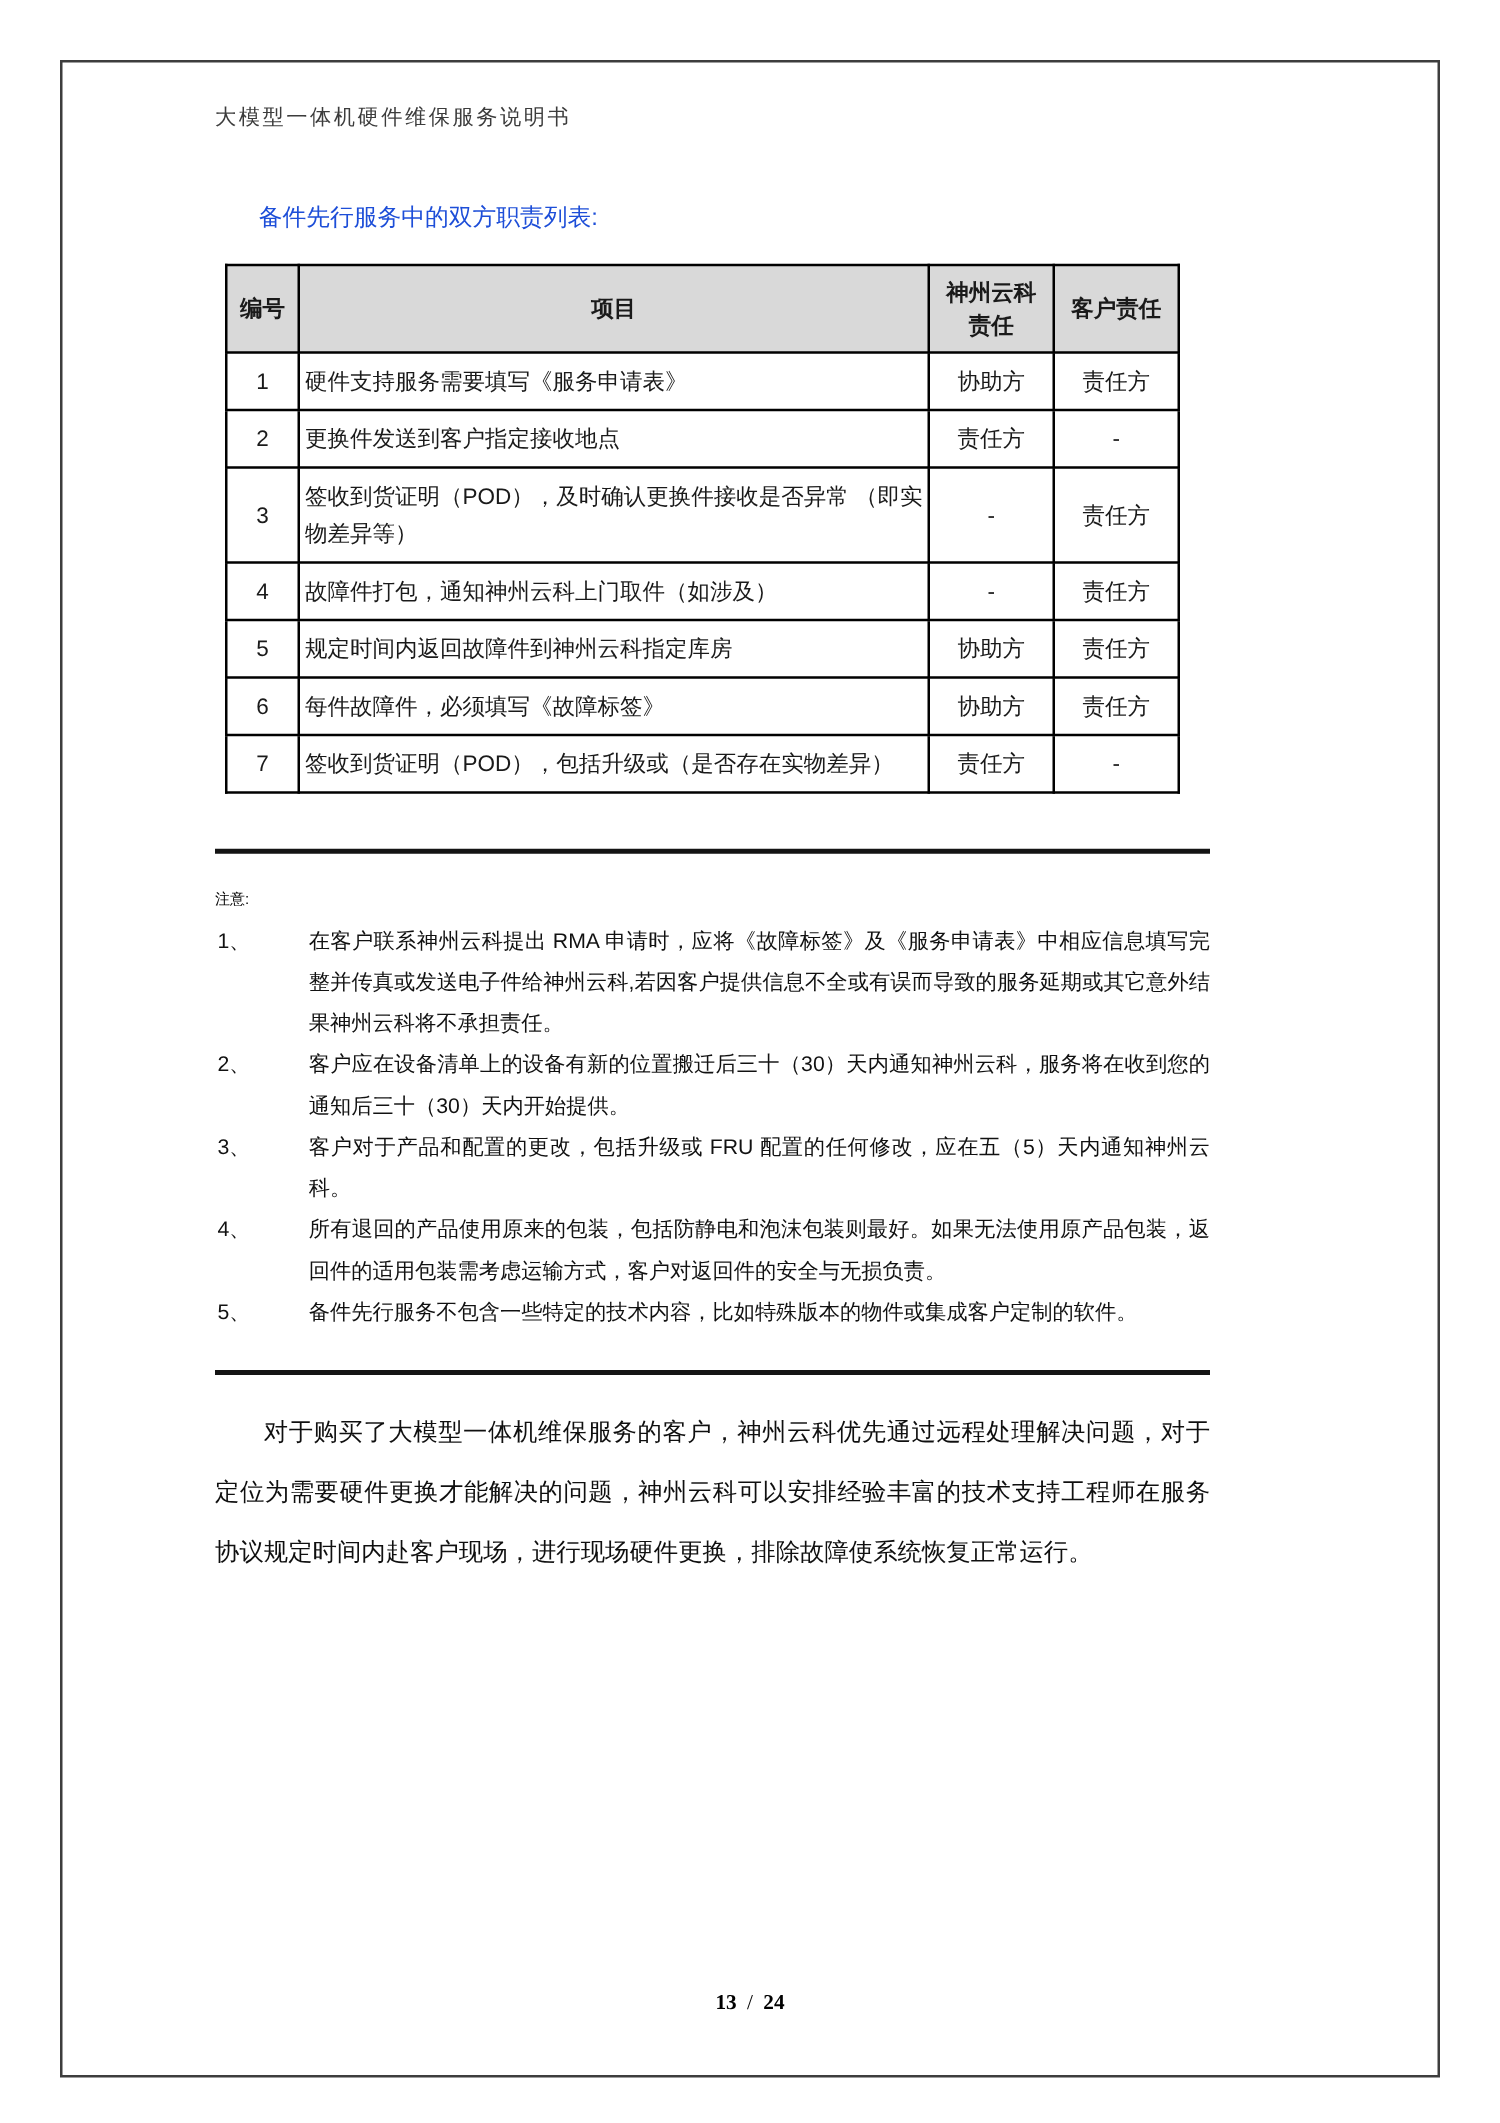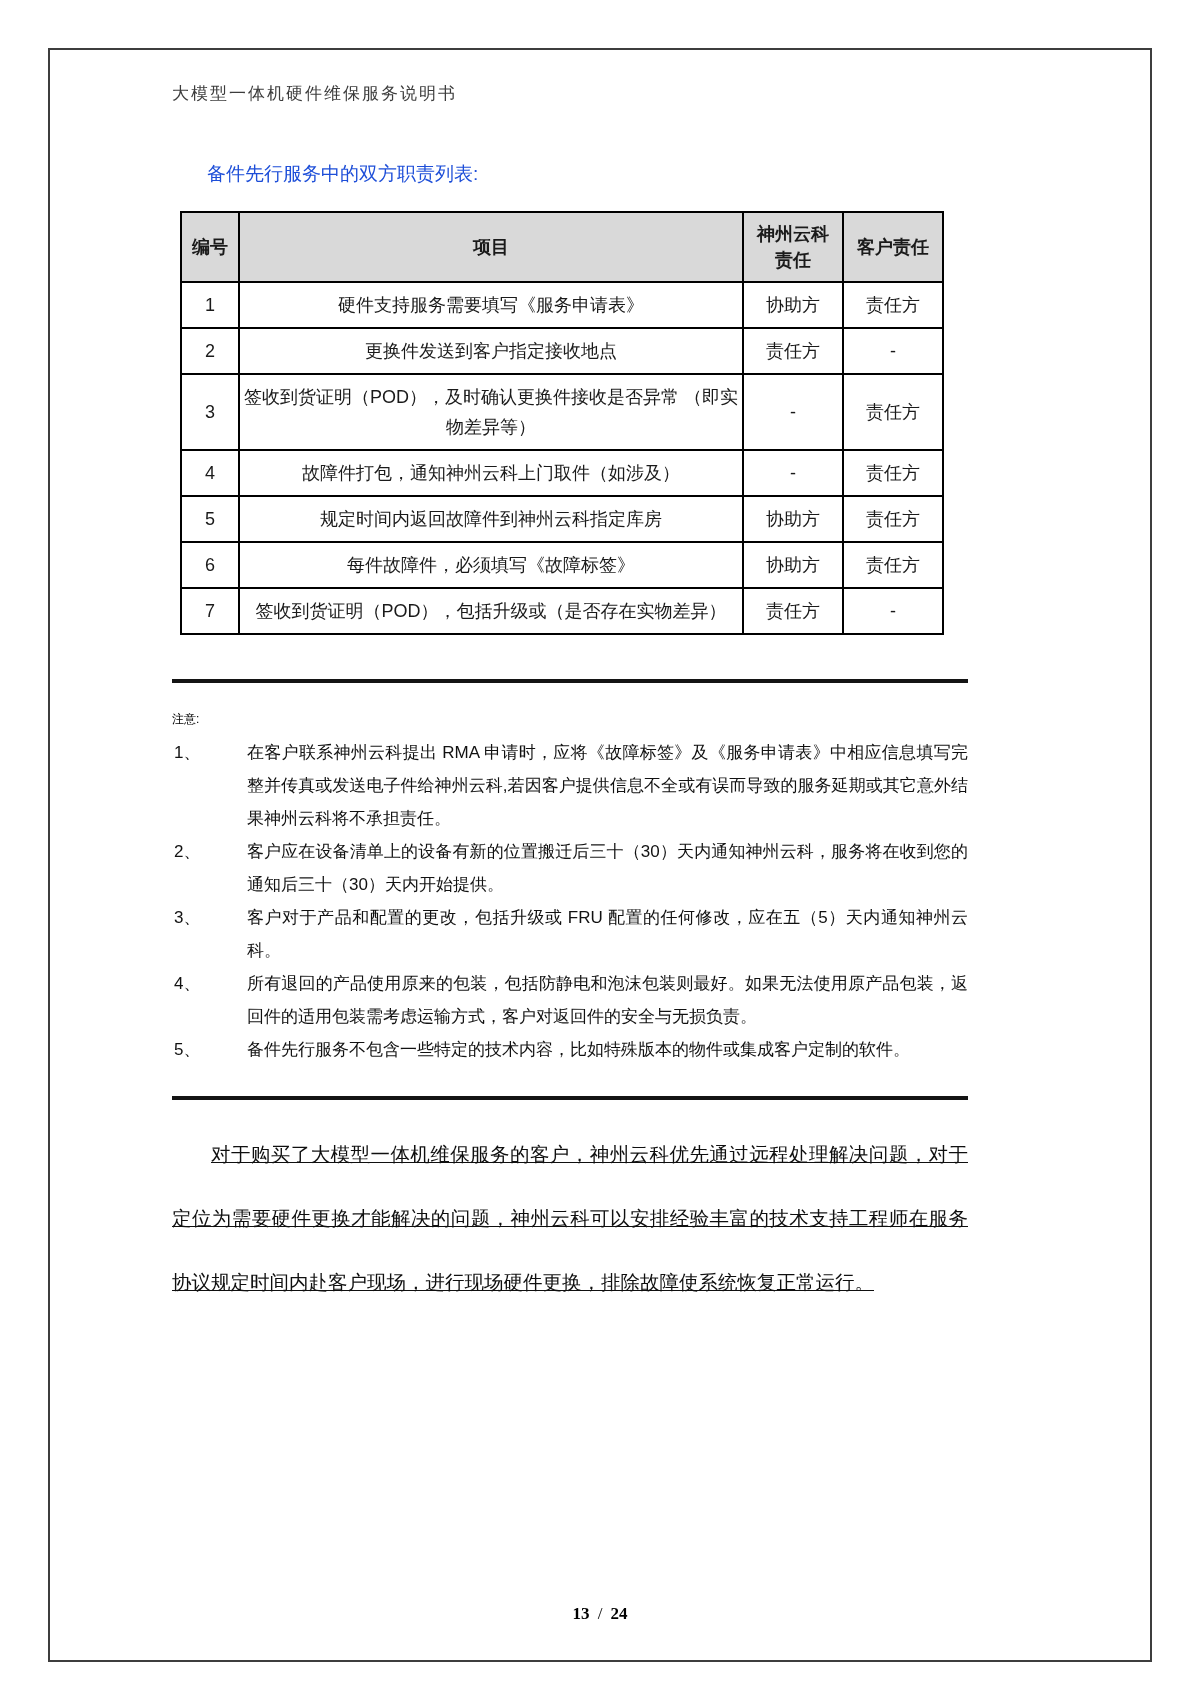--- a/index.html
+++ b/index.html
@@ -54,21 +54,21 @@
     text-align: center;
     padding: 8px 4px;
     height: 64px;
     line-height: 26px;
   }
   col.c-no { width: 58px; }
   col.c-item { width: 504px; }
   col.c-dck { width: 100px; }
   col.c-cust { width: 100px; }
   td.cell-no, td.cell-dck, td.cell-cust { text-align: center; }
-  td.cell-item { text-align: center; padding: 8px 10px 8px 13px; line-height: 30px; }
+  td.cell-item { text-align: left; padding: 8px 10px 8px 13px; line-height: 30px; }
   table.resp-table td { padding: 7px 4px; height: 44px; }
   .section-rule {
     margin-top: 44px;
     height: 0;
     border-top: 4px solid #141414;
     width: 100%;
   }
   .notes-label {
     margin-top: 28px;
     font-size: 12px;
@@ -105,31 +105,30 @@
     margin-right: 12px;
   }
   .section-title {
     font-size: 21px;
     font-weight: bold;
     color: #000;
   }
   .body-para {
     margin-top: 26px;
     font-size: 19.5px;
-    line-height: 64px;
+    line-height: 48px;
     text-align: justify;
     text-indent: 2em;
     color: #0f0f0f;
-    text-decoration: underline;
   }
   .body-para.first { margin-top: 22px; }
   .doc-footer {
     position: absolute;
     left: 0; right: 0;
-    bottom: 36px;
+    bottom: 48px;
     text-align: center;
     font-family: "Liberation Serif", "DejaVu Serif", serif;
     font-size: 17px;
     color: #000;
   }
   .doc-footer .pg-num { font-weight: bold; }
   .doc-footer .pg-sep { font-weight: normal; padding: 0 4px; }
 </style>
 </head>
 <body>

